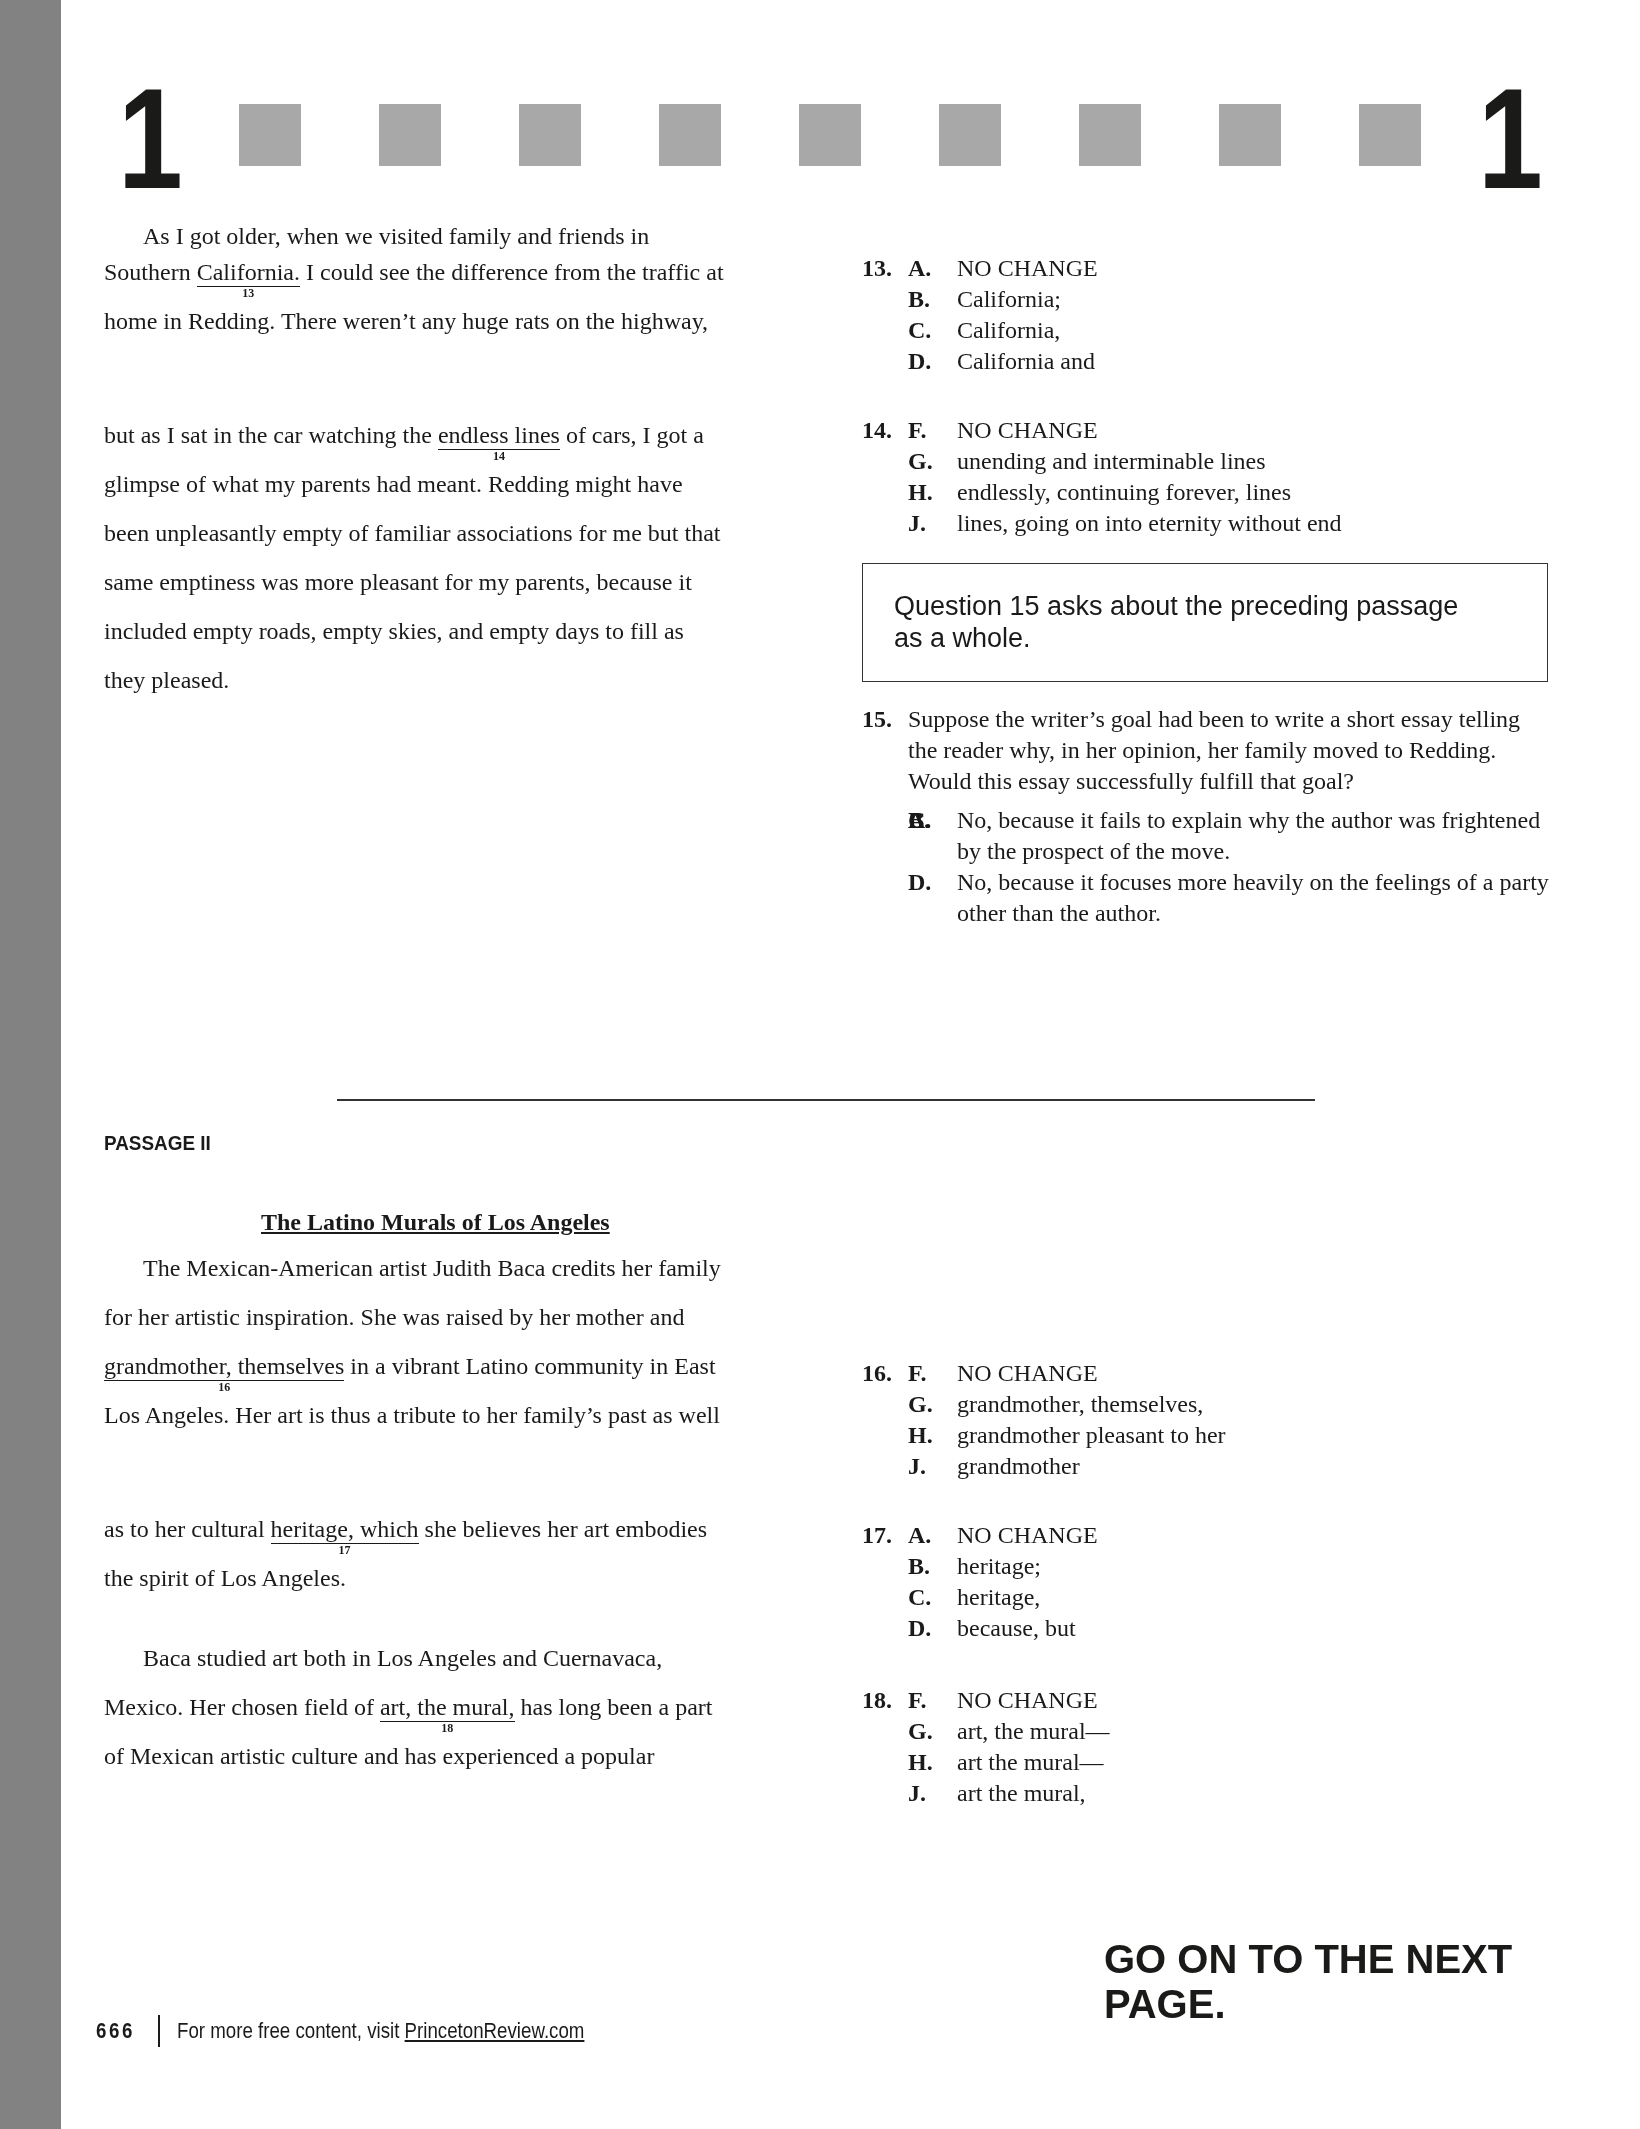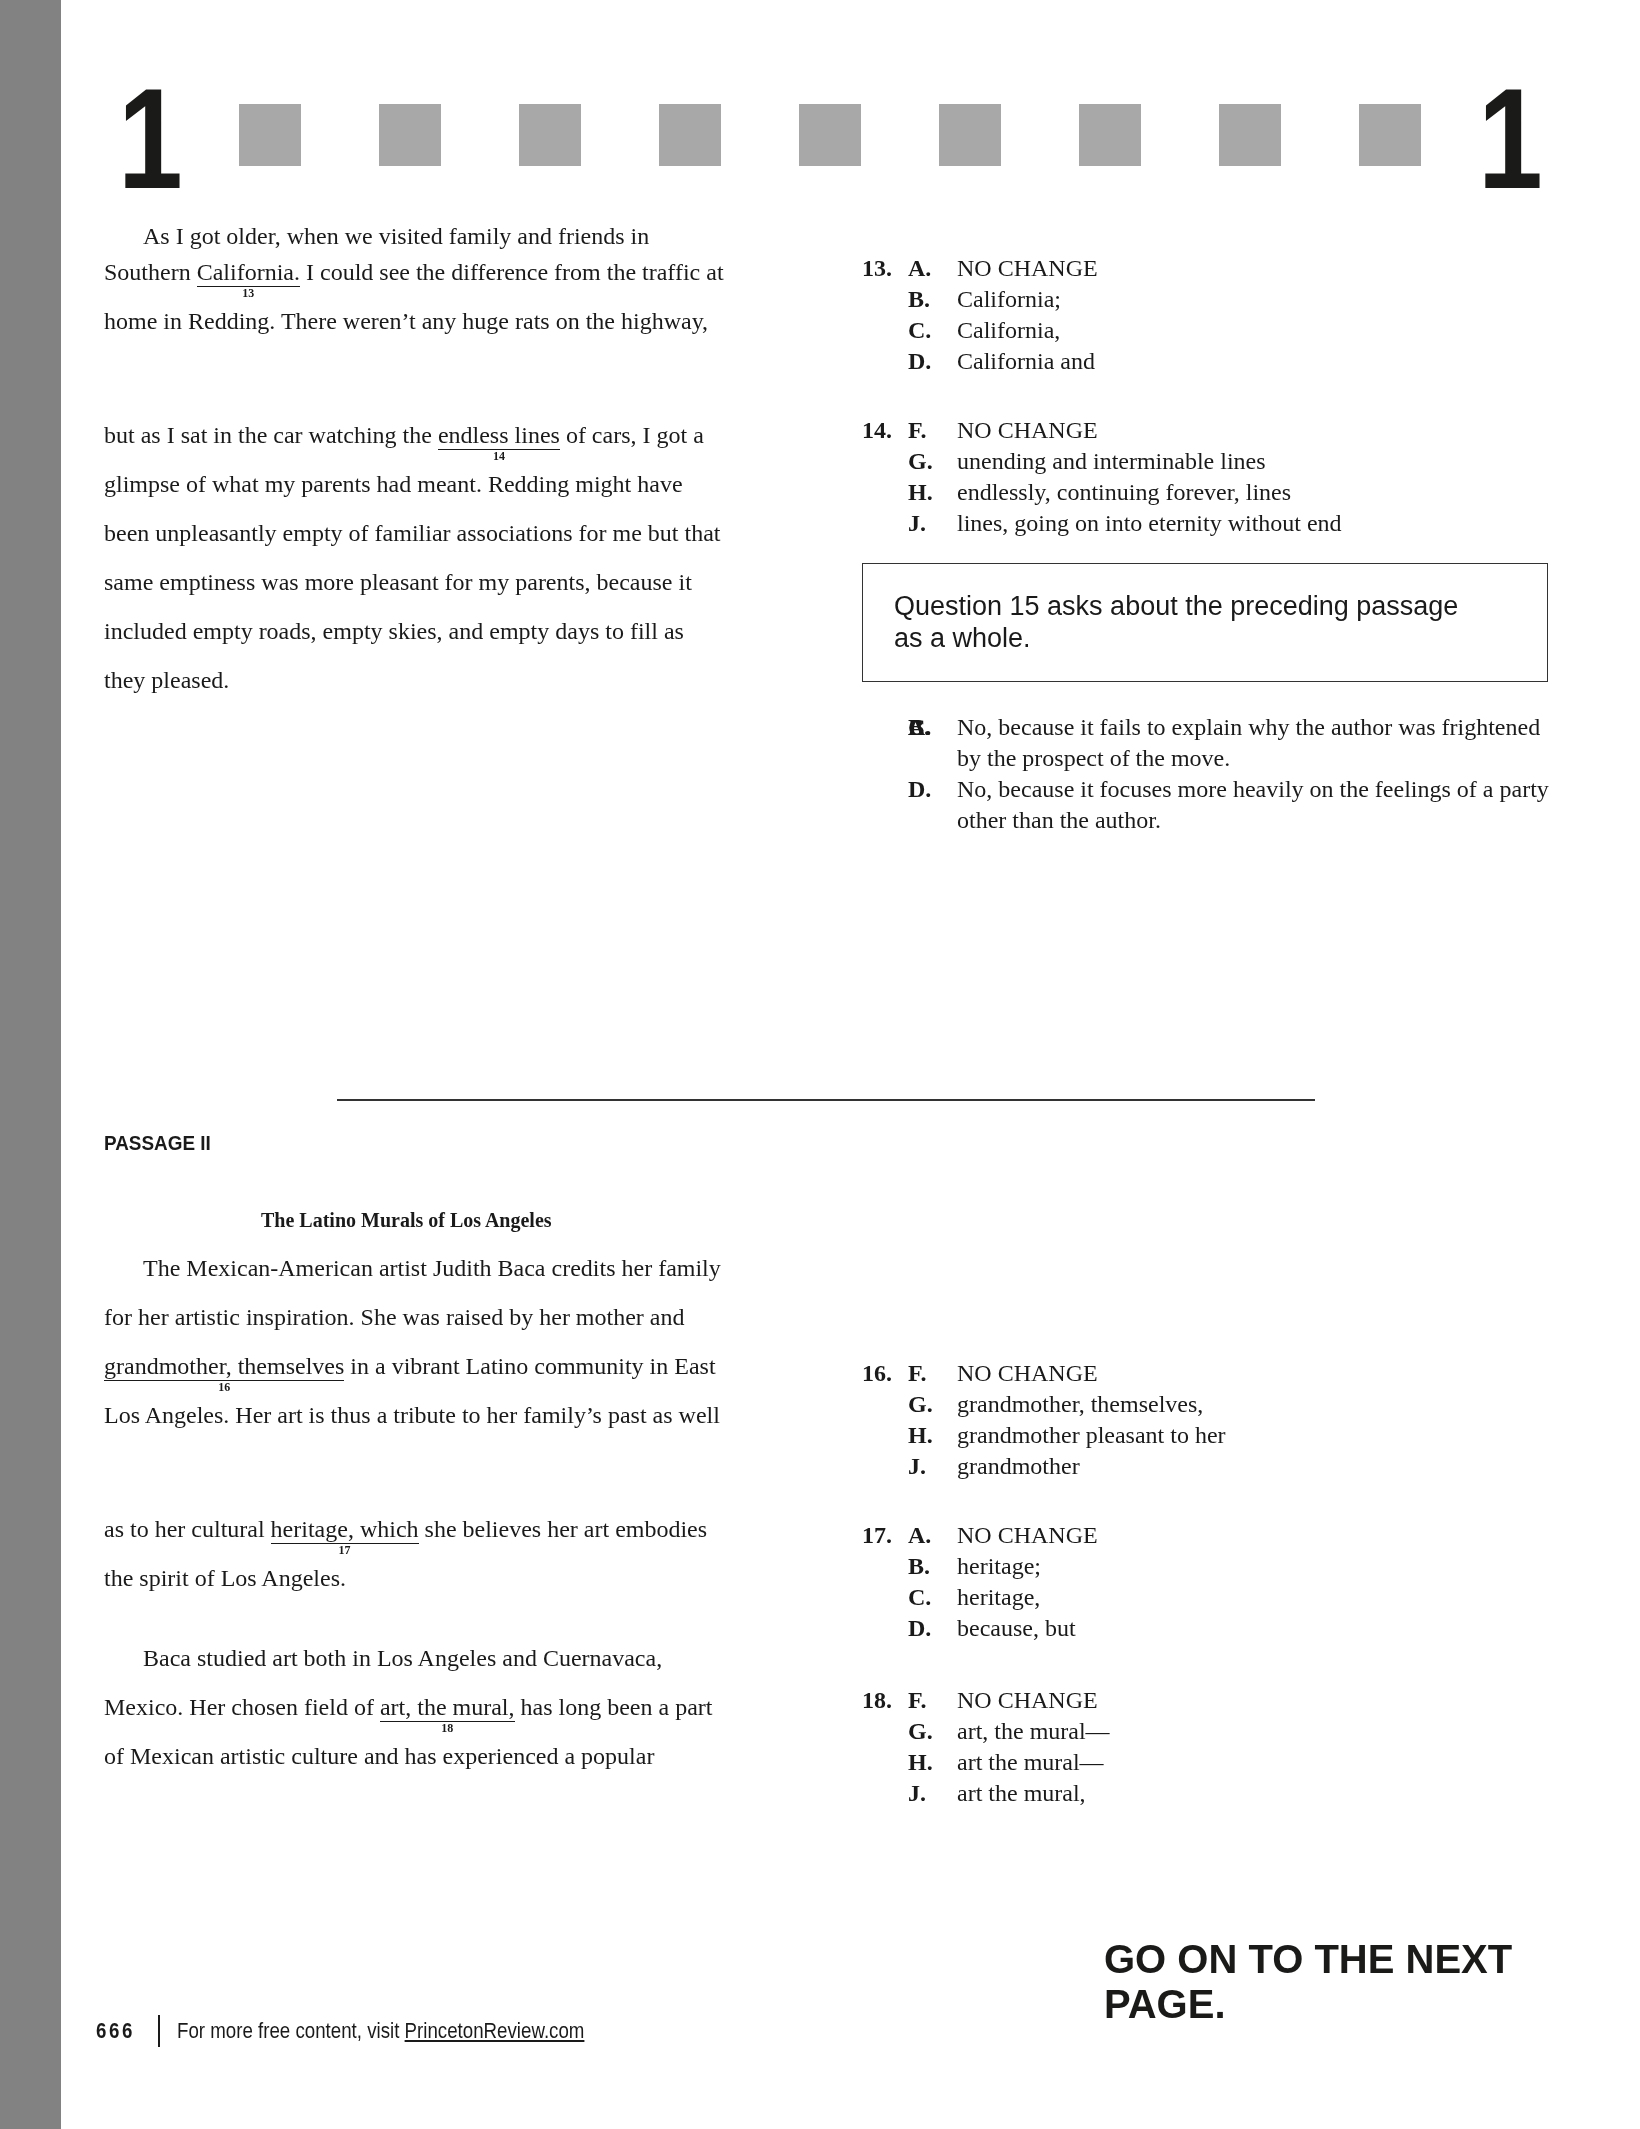--- a/index.html
+++ b/index.html
@@ -34,21 +34,21 @@
     .q15 { position: absolute; left: 862px; top: 704px; width: 700px; font-size: 24px; line-height: 31px; }
     .q15-stem { position: relative; padding-left: 46px; }
     .q15-stem .q-num { left: 0; top: 0; }
     .q15-opts { margin-top: 8px; }
     .q15-opt { position: relative; padding-left: 95px; width: 690px; }
     .q15-opt .q-letter { left: 46px; top: 0; }
 
     .divider { position: absolute; left: 337px; top: 1099px; width: 978px; height: 2px; background: #333; }
 
     .passage-label { position: absolute; left: 104px; top: 1131px; font-family: "Liberation Sans", "DejaVu Sans", sans-serif; font-weight: bold; font-size: 21px; transform: scaleX(0.9); transform-origin: left top; }
-    .passage-title { position: absolute; left: 261px; top: 1209px; font-weight: bold; font-size: 20px; }
+    .passage-title { position: absolute; left: 261px; top: 1209px; font-weight: bold; font-size: 24px; text-decoration: underline; }
 
     .next-page { position: absolute; left: 1104px; top: 1937px; font-family: "Liberation Sans", "DejaVu Sans", sans-serif; font-weight: bold; font-size: 40px; color: #1a1a18; }
 
     .footer { position: absolute; left: 96px; top: 2015px; height: 32px; display: flex; align-items: center; font-family: "Liberation Sans", "DejaVu Sans", sans-serif; font-size: 22px; color: #1a1a1a; }
     .page-num { font-weight: bold; letter-spacing: 3px; transform: scaleX(0.85); transform-origin: left center; display: inline-block; width: 48px; }
     .footer-sep { width: 2px; height: 32px; background: #1a1a1a; margin: 0 17px 0 14px; }
     .footer-text { transform: scaleX(0.85); transform-origin: left center; display: inline-block; white-space: nowrap; }
     .footer-link { text-decoration: underline; color: #1a1a1a; }
   </style>
 </head>
@@ -121,20 +121,24 @@
       <span class="q-text">lines, going on into eternity without end</span>
     </div>
 </div>
 
 <div class="note-box">
   <div>Question 15 asks about the preceding passage</div>
   <div>as a whole.</div>
 </div>
 
 <div class="q15">
+  <div class="q15-stem">
+    <span class="q-num" style="position:absolute;">15.</span>
+    <span style="display:block; width:620px;">Suppose the writer’s goal had been to write a short essay telling the reader why, in her opinion, her family moved to Redding. Would this essay successfully fulfill that goal?</span>
+  </div>
   <div class="q15-opts">
     <div class="q15-opt"><span class="q-letter" style="position:absolute;">A.</span></div>
     <div class="q15-opt"><span class="q-letter" style="position:absolute;">B.</span></div>
     <div class="q15-opt"><span class="q-letter" style="position:absolute;">C.</span><span>No, because it fails to explain why the author was frightened by the prospect of the move.</span></div>
     <div class="q15-opt"><span class="q-letter" style="position:absolute;">D.</span><span>No, because it focuses more heavily on the feelings of a party other than the author.</span></div>
   </div>
 </div>
 
 <div class="divider"></div>
 

